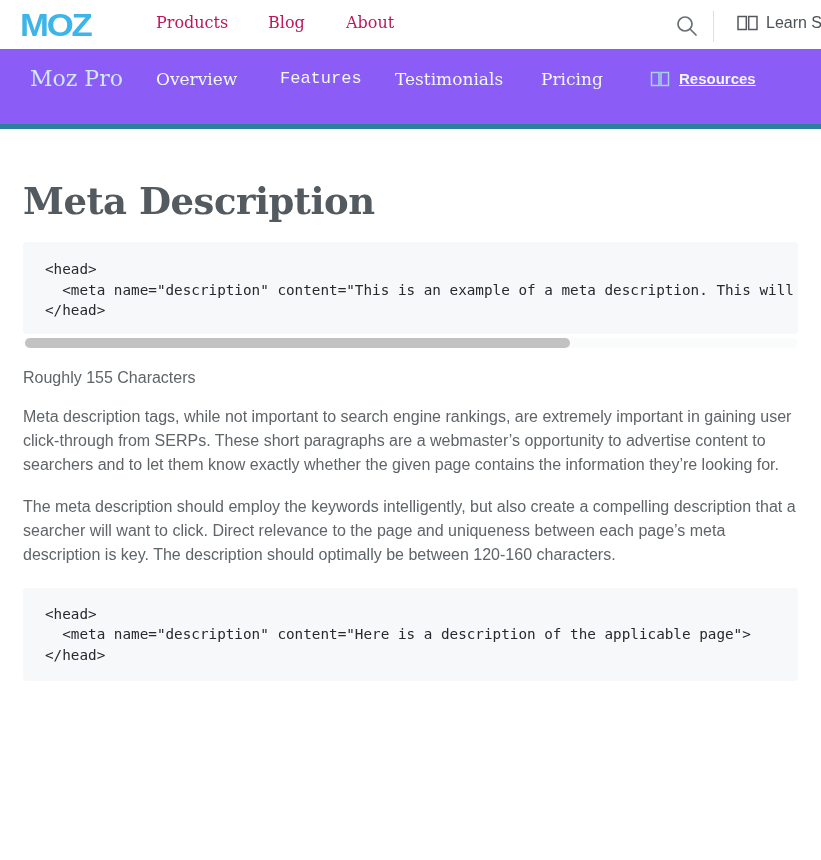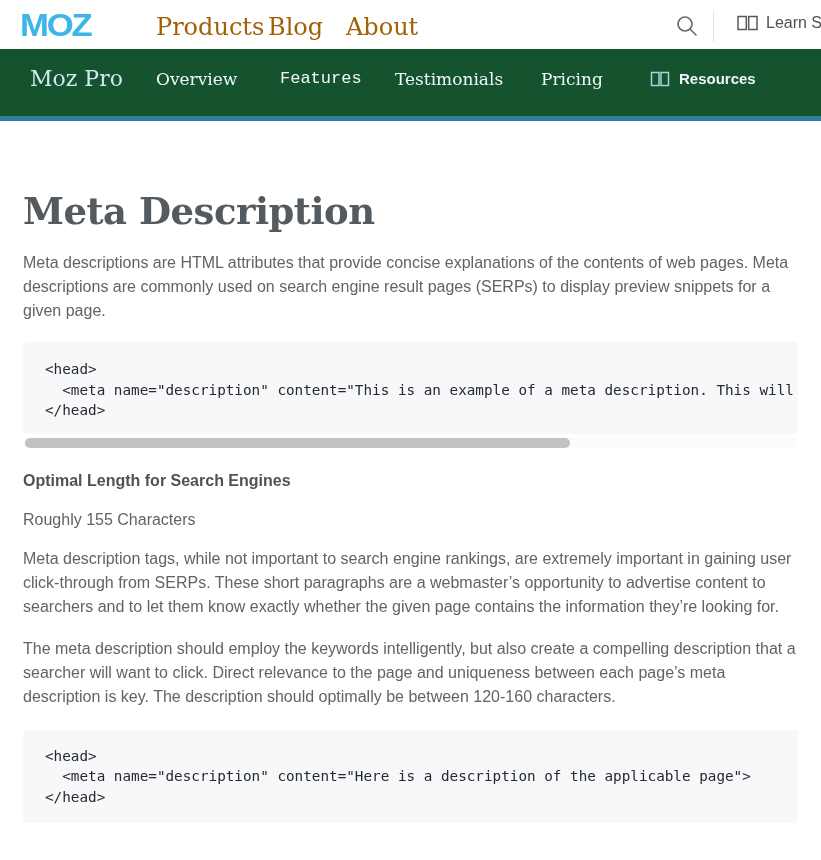--- a/index.html
+++ b/index.html
@@ -4,43 +4,43 @@
 <style>
   * { margin:0; padding:0; box-sizing:border-box; }
   html,body { width:821px; height:860px; overflow:hidden; background:#ffffff;
               font-family:"Liberation Sans", sans-serif; }
 
   
   .topbar { position:relative; height:49px; background:#ffffff; }
   .logo { position:absolute; left:20px; top:8px; font-size:31px; font-weight:bold;
           letter-spacing:-2px; color:#3db5e8; transform:scaleX(1.12); transform-origin:left center; }
   .topnav-link { position:absolute; top:13px; font-family:"DejaVu Serif", serif;
-                 font-size:24px; color:#a16207; cursor:pointer; }
+                 font-size:16px; color:#be185d; cursor:pointer; }
   .tn-products { left:156px; } .tn-blog { left:268px; } .tn-about { left:346px; }
   .search-btn { position:absolute; left:674px; top:13px; width:26px; height:26px; cursor:pointer; }
   .top-divider { position:absolute; left:713px; top:11px; width:1px; height:31px; background:#dbe0e2; }
   .learn { position:absolute; left:736px; top:14px; display:flex; align-items:center; gap:7px;
            color:#4c5156; font-size:16px; white-space:nowrap; cursor:pointer; }
 
   
-  .subnav { position:relative; height:72px; background:#14532d; border-bottom:0;
+  .subnav { position:relative; height:80px; background:#8b5cf6; border-bottom:0;
             box-shadow:inset 0 -5px 0 #2b809f; }
   .brand { position:absolute; left:30px; top:17px; font-family:"DejaVu Serif", serif;
            font-size:22px; color:#cfe9f3; cursor:pointer; }
   .subnav-link { position:absolute; top:20px; font-family:"DejaVu Serif", serif;
                  font-size:17px; color:#eff7fa; cursor:pointer; }
   .sn-overview { left:156px; } .sn-features { left:280px;font-family:Liberation Mono, monospace; }
   .sn-testimonials { left:395px; } .sn-pricing { left:541px; }
   .resources { position:absolute; left:650px; top:21px; display:flex; align-items:center; gap:9px;
                cursor:pointer; }
-  .resources span { font-size:15px; font-weight:bold; color:#eef7fa; }
+  .resources span { font-size:15px; font-weight:bold; color:#eef7fa;text-decoration:underline; }
 
   
   .content { padding:0 23px; }
-  h1.page-title { margin-top:68px; font-family:"DejaVu Serif", serif; font-weight:bold;
+  h1.page-title { margin-top:50px; font-family:"DejaVu Serif", serif; font-weight:bold;
                   font-size:37px; letter-spacing:-0.5px; color:#545b60; }
   p.body-text { margin-top:18px; font-size:16px; line-height:24px; color:#5e6468; max-width:779px; }
   .minor-heading { margin-top:24px; font-size:16px; font-weight:bold; color:#4d5357; }
   .plain-line { margin-top:21px; font-size:16px; color:#5e6468; }
   h2.section-title { margin-top:22px; font-family:"DejaVu Serif", serif; font-weight:bold;
                      font-size:24px; color:#4d5459; }
   .codeblock { margin-top:19px; background:#f7f8f9; border-radius:4px;
                padding:17px 0 13px 22px; overflow:hidden; }
   .codeblock pre { font-family:"DejaVu Sans Mono", monospace; font-size:14.3px;
                    line-height:20.5px; color:#26292d; white-space:pre; }
@@ -89,33 +89,31 @@
       <path d="M11 1.5 H18.5 V14.5 H11 Z" fill="none" stroke="#a5d4e3" stroke-width="1.5"></path>
     </svg>
     <span>Resources</span>
   </div>
 </nav>
 
 <main class="content">
 
   <h1 class="page-title">Meta Description</h1>
 
-  <p class="body-text">Meta descriptions are HTML attributes that provide concise explanations of the contents of web pages. Meta descriptions are commonly used on search engine result pages (SERPs) to display preview snippets for a given page.</p>
 
 
   <div class="codeblock">
     <pre>&lt;head&gt;</pre>
     <pre>  &lt;meta name="description" content="This is an example of a meta description. This will</pre>
     <pre>&lt;/head&gt;</pre>
   </div>
   <div class="hscroll-track">
     <div class="hscroll-thumb"></div>
   </div>
 
-  <div class="minor-heading">Optimal Length for Search Engines</div>
   <div class="plain-line">Roughly 155 Characters</div>
 
 
   <p class="body-text">Meta description tags, while not important to search engine rankings, are extremely important in gaining user click-through from SERPs. These short paragraphs are a webmaster’s opportunity to advertise content to searchers and to let them know exactly whether the given page contains the information they’re looking for.</p>
   <p class="body-text">The meta description should employ the keywords intelligently, but also create a compelling description that a searcher will want to click. Direct relevance to the page and uniqueness between each page’s meta description is key. The description should optimally be between 120-160 characters.</p>
 
   <div class="codeblock" style="margin-top:21px; padding:16px 0 16px 22px;">
     <pre>&lt;head&gt;</pre>
     <pre>  &lt;meta name="description" content="Here is a description of the applicable page"&gt;</pre>
     <pre>&lt;/head&gt;</pre>

